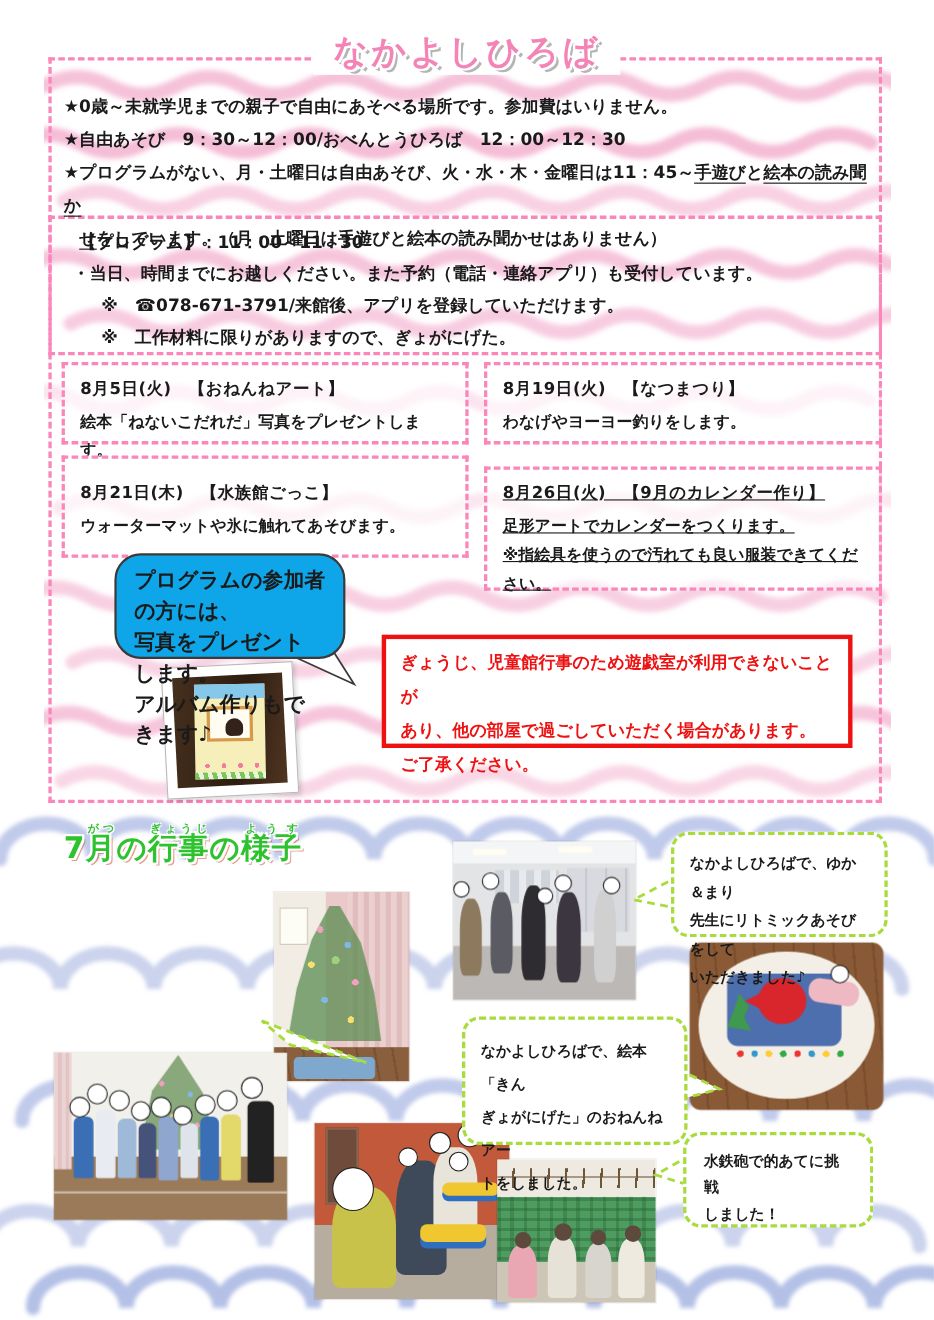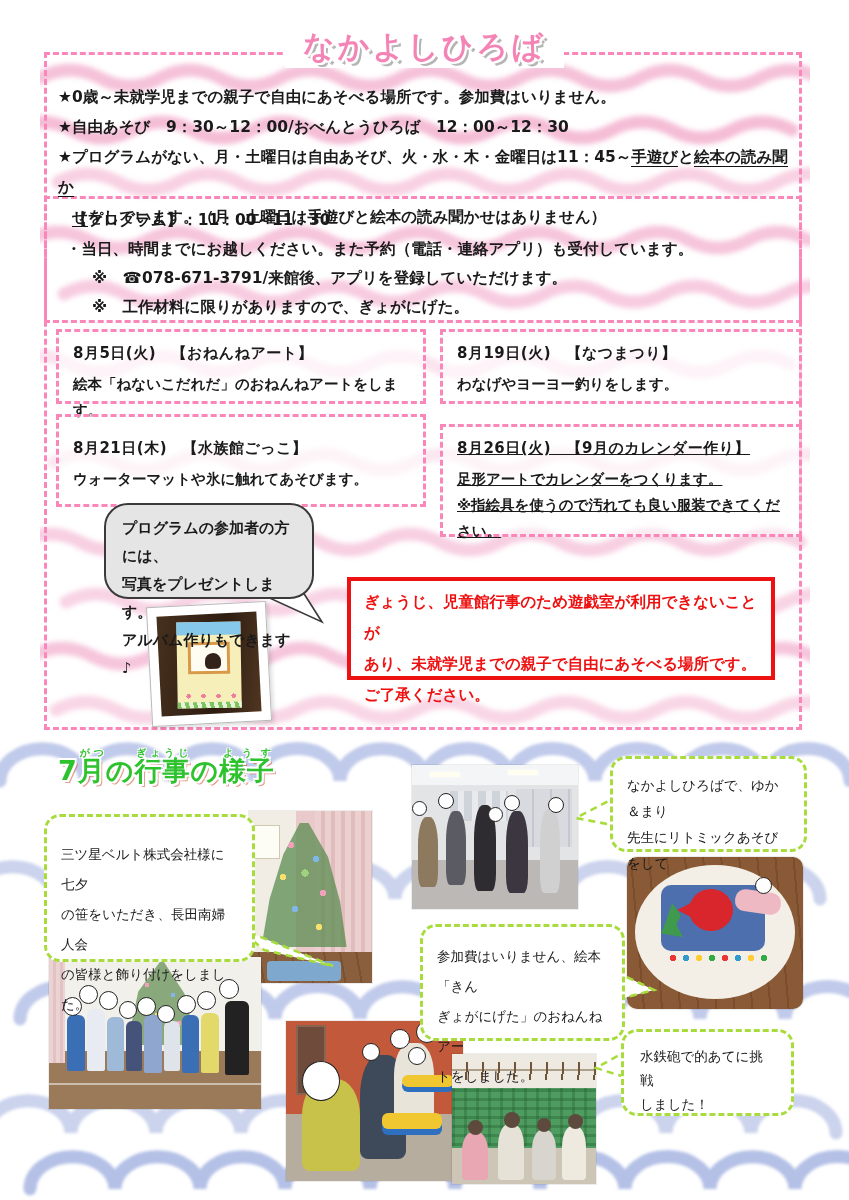--- a/index.html
+++ b/index.html
@@ -41,22 +41,22 @@
   
   .ebox{border:3px dashed var(--pink-border);background:rgba(255,255,255,.55);padding:10px 14px 6px;z-index:2;}
   .ebox .etitle{font-weight:800;font-size:15px;letter-spacing:.5px;margin:2px 0 8px;}
   .ebox .edesc,.ebox .enote{font-size:14.5px;font-weight:600;line-height:26px;}
   .ebox1{left:56px;top:329px;width:370px;height:75px;}
   .ebox2{left:440px;top:329px;width:362px;height:75px;}
   .ebox3{left:56px;top:414px;width:370px;height:93px;}
   .ebox4{left:440px;top:424px;width:362px;height:113px;text-decoration:underline;}
 
   
-  .gift-bubble{left:104px;top:503px;width:210px;height:96px;background:#e5e5e5;border:2px solid #3a3a3a;
-    border-radius:24px;padding:9px 16px;font-size:15px;font-weight:600;line-height:28px;z-index:4;}
+  .gift-bubble{left:104px;top:503px;width:210px;height:96px;background:#0ea5e9;border:2px solid #3a3a3a;
+    border-radius:24px;padding:9px 16px;font-size:19px;font-weight:600;line-height:28px;z-index:4;}
 
   
   .warning-box{left:347px;top:577px;width:428px;height:103px;background:#fff;border:4px solid var(--red-warning);
     color:var(--red-warning);font-size:15.5px;font-weight:700;line-height:31px;padding:6px 13px;z-index:4;}
 
   
   .album-photo{left:149px;top:604px;width:120px;height:120px;background:#fff;border:1px solid #b9b9b9;
     transform:rotate(-3deg);padding:9px;z-index:2;box-shadow:2px 2px 4px rgba(0,0,0,.15);}
   .album-inner{position:relative;width:100%;height:100%;background:linear-gradient(100deg,#46301e,#2e1c10 60%,#503622);overflow:hidden;}
   .album-card{position:absolute;left:18px;top:8px;width:64px;height:86px;background:#f7efb9;transform:rotate(2deg);}
@@ -75,21 +75,21 @@
   .july-title{left:58px;top:748px;z-index:6;white-space:nowrap;}
   .july-title ruby{ruby-position:over;}
   .july-title .base{
     font-size:27px;font-weight:800;color:var(--title-green);letter-spacing:1px;
     text-shadow:-2px -2px 0 #fff,2px -2px 0 #fff,-2px 2px 0 #fff,2px 2px 0 #fff,3px 3px 0 rgba(205,80,50,.55);}
   .july-title rt{font-size:10px;font-weight:700;color:var(--title-green);
     text-shadow:-1px -1px 0 #fff,1px -1px 0 #fff,-1px 1px 0 #fff,1px 1px 0 #fff;}
 
   
   .gbubble{background:#fff;border:3px dashed var(--green-bubble-border);border-radius:16px;
-    padding:12px 14px;font-size:13.5px;font-weight:400;line-height:30px;z-index:4;}
+    padding:12px 14px;font-size:13.5px;font-weight:700;line-height:30px;z-index:4;}
   .gb-tanabata{left:44px;top:814px;width:211px;height:148px;padding-top:22px;}
   .gb-rhythmic{left:610px;top:756px;width:197px;height:96px;line-height:26px;padding-top:13px;}
   .gb-kingyo{left:420px;top:924px;width:205px;height:117px;line-height:30px;padding-top:14px;}
   .gb-watergun{left:621px;top:1029px;width:173px;height:87px;line-height:24px;padding:12px 16px;}
 
   
   .photo{position:absolute;overflow:hidden;z-index:2;box-shadow:0 0 0 1px rgba(0,0,0,.07);}
   .face{position:absolute;background:#fff;border:1.6px solid #222;border-radius:50%;}
 
   .ph-tanabata{left:249px;top:811px;width:123px;height:172px;
@@ -238,21 +238,21 @@
   <div class="abs program-box"></div>
   <div class="abs program-content">
     <div class="pl1">【プログラム】：11：00～11：30</div>
     <div>・当日、時間までにお越しください。また予約（電話・連絡アプリ）も受付しています。</div>
     <div class="pl2">※　☎078-671-3791/来館後、アプリを登録していただけます。</div>
     <div class="pl2">※　工作材料に限りがありますので、ぎょがにげた。</div>
   </div>
 
   <div class="abs ebox ebox1">
     <div class="etitle">8月5日(火)　【おねんねアート】</div>
-    <div class="edesc">絵本「ねないこだれだ」のおねんねアートをします。</div>
+    <div class="edesc">絵本「ねないこだれだ」写真をプレゼントします。</div>
   </div>
   <div class="abs ebox ebox2">
     <div class="etitle">8月19日(火)　【なつまつり】</div>
     <div class="edesc">わなげやヨーヨー釣りをします。</div>
   </div>
   <div class="abs ebox ebox3" style="padding-top:20px;">
     <div class="etitle">8月21日(木)　【水族館ごっこ】</div>
     <div class="edesc">ウォーターマットや氷に触れてあそびます。</div>
   </div>
   <div class="abs ebox ebox4">
@@ -283,21 +283,21 @@
             <div class="cat"></div>
           </div>
         <div class="flowers"></div>
         <div class="grass"></div>
       </div>
     </div>
   </div>
 
   <div class="abs warning-box">
     <div>ぎょうじ、児童館行事のため遊戯室が利用できないことが</div>
-    <div>あり、未就学児までの親子で自由にあそべる場所です。</div>
+    <div>あり、他の部屋で過ごしていただく場合があります。</div>
     <div>ご了承ください。</div>
   </div>
 
   <div class="abs july-title">
     <ruby><span class="base">7</span><rt></rt></ruby><ruby><span class="base">月</span><rt>がつ</rt></ruby><ruby><span class="base">の</span><rt></rt></ruby><ruby><span class="base">行事</span><rt>ぎょうじ</rt></ruby><ruby><span class="base">の</span><rt></rt></ruby><ruby><span class="base">様子</span><rt>ようす</rt></ruby>
   </div>
 
   <div class="photo ph-tanabata">
     <div class="curtain"></div>
     <div class="floor"></div>
@@ -380,31 +380,27 @@
     <div class="kid" style="left:10px;top:78px;width:26px;height:48px;background:#e8a7b2;"></div>
     <div class="kid" style="left:46px;top:70px;width:26px;height:56px;background:#e6e2d8;"></div>
     <div class="kid" style="left:80px;top:76px;width:24px;height:50px;background:#d8d4ce;"></div>
     <div class="kid" style="left:110px;top:72px;width:24px;height:54px;background:#efeae0;"></div>
     <div class="head" style="left:16px;top:66px;width:15px;height:15px;"></div>
     <div class="head" style="left:52px;top:58px;width:16px;height:16px;"></div>
     <div class="head" style="left:85px;top:64px;width:14px;height:14px;"></div>
     <div class="head" style="left:116px;top:60px;width:15px;height:15px;"></div>
   </div>
 
-  <div class="abs gbubble gb-tanabata">
-    <div>三ツ星ベルト株式会社様に七夕</div>
-    <div>の笹をいただき、長田南婦人会</div>
-    <div>の皆様と飾り付けをしました。</div>
-  </div>
   <div class="abs gbubble gb-rhythmic">
     <div>なかよしひろばで、ゆか＆まり</div>
     <div>先生にリトミックあそびをして</div>
+    <div>いただきました♪</div>
   </div>
   <div class="abs gbubble gb-kingyo">
-    <div>参加費はいりません、絵本「きん</div>
+    <div>なかよしひろばで、絵本「きん</div>
     <div>ぎょがにげた」のおねんねアー</div>
     <div>トをしました。</div>
   </div>
   <div class="abs gbubble gb-watergun">
     <div>水鉄砲で的あてに挑戦</div>
     <div>しました！</div>
   </div>
 
 </div>
 

